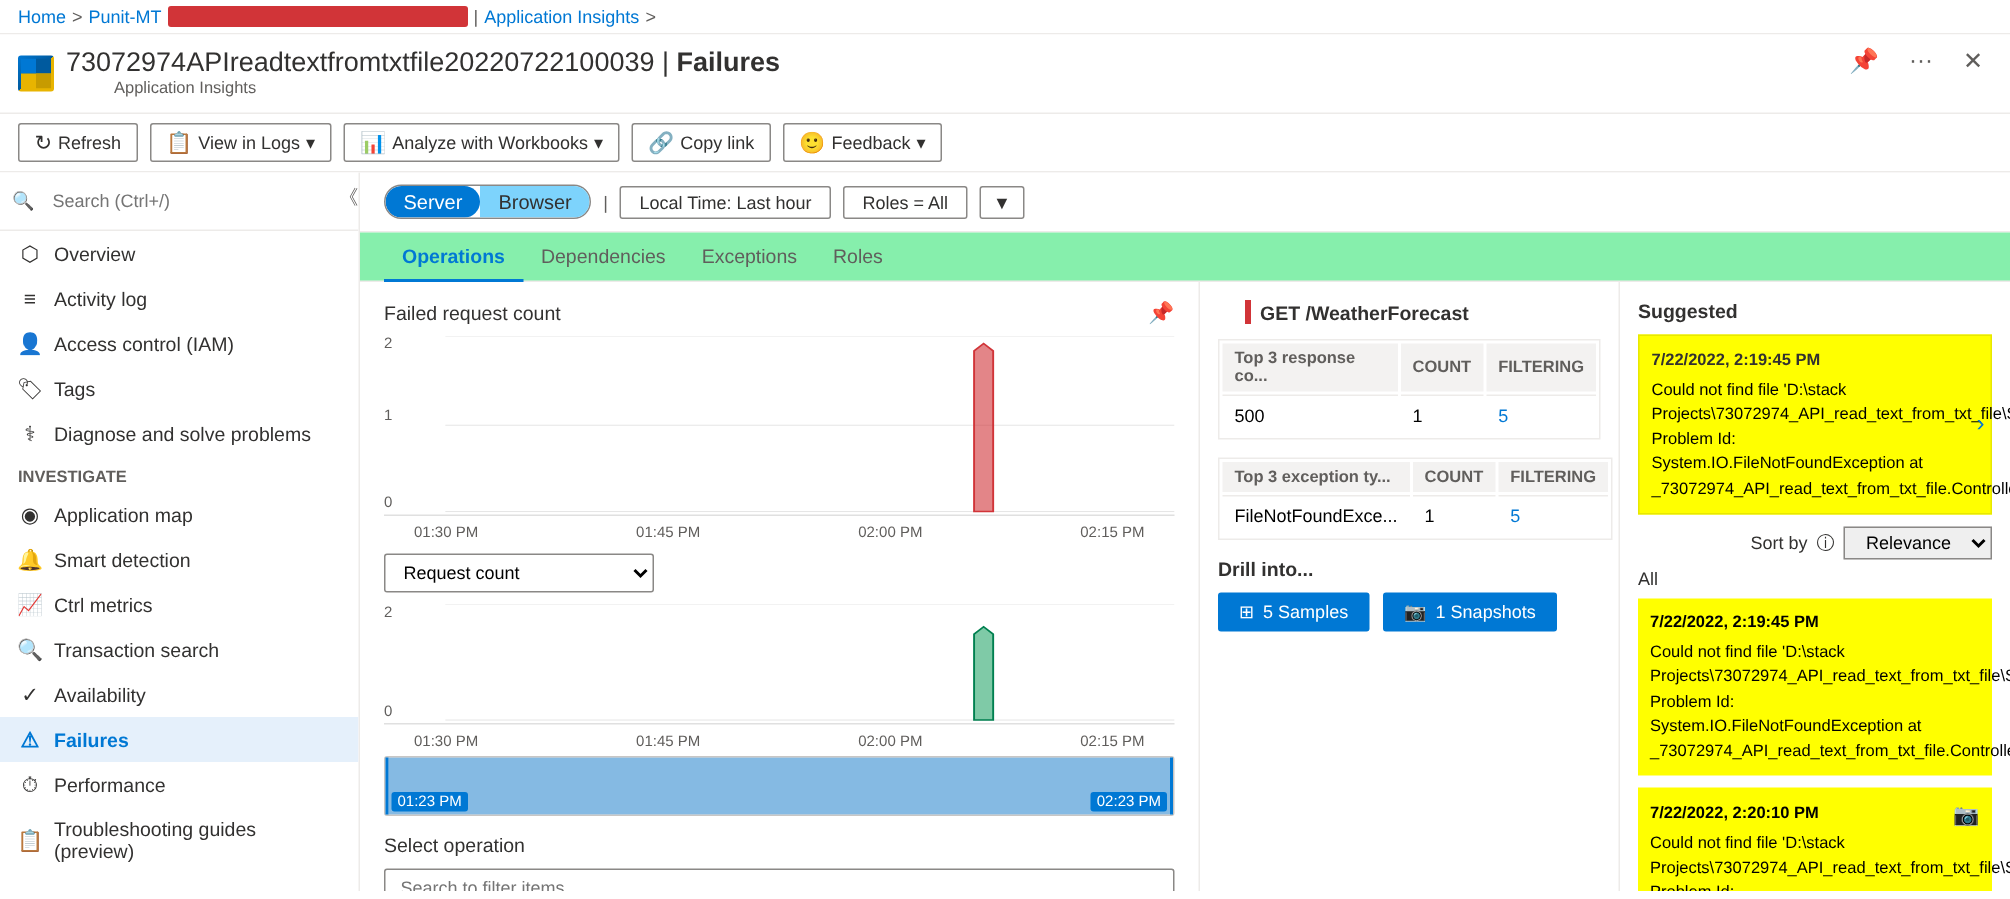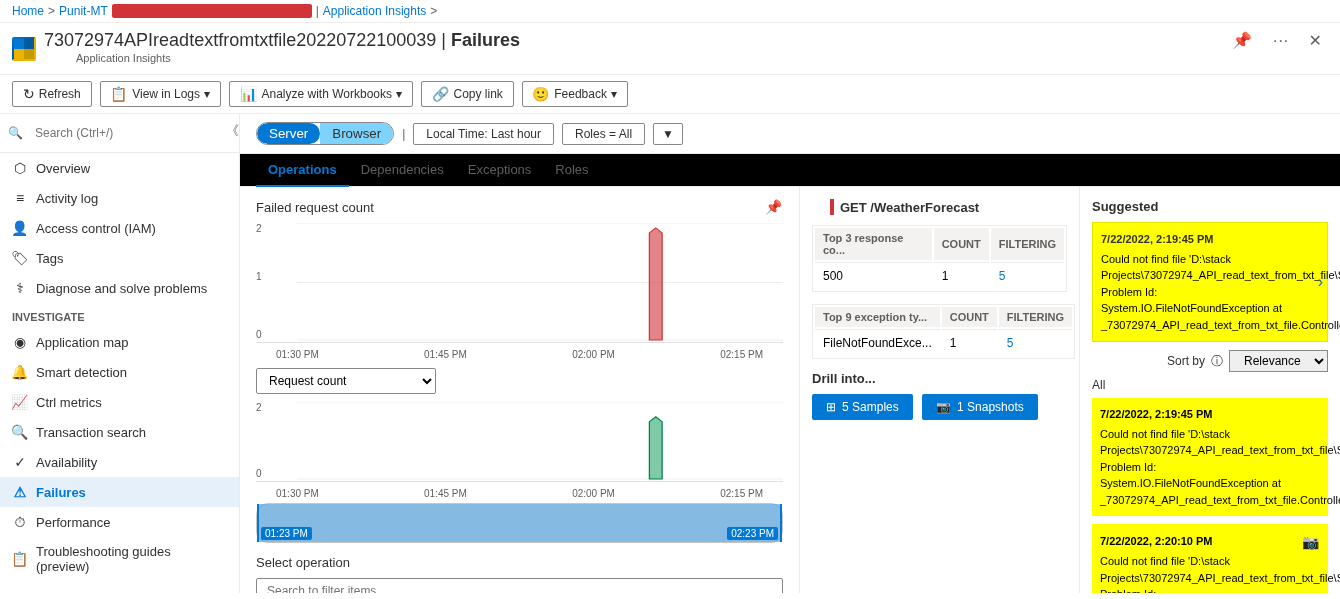--- a/index.html
+++ b/index.html
@@ -124,21 +124,21 @@
       background: #fff; cursor: pointer; font-size: 12px; color: #323130;
     }
     .filter-icon-btn {
       padding: 3px 8px; border: 1px solid #8a8886; border-radius: 2px;
       background: #fff; cursor: pointer; font-size: 12px; color: #323130;
     }
 
     
     .tabs {
       display: flex; border-bottom: 1px solid #edebe9;
-      padding: 0 16px; background: #000000;
+      padding: 0 16px; background: #86efac;
     }
     .tab {
       padding: 8px 12px; cursor: pointer; font-size: 13px; color: #605e5c;
       border-bottom: 2px solid transparent; margin-bottom: -1px;
     }
     .tab.active { color: #0078d4; border-bottom-color: #0078d4; font-weight: 600; }
 
     
     .panel-split {
       display: flex; flex: 1;
@@ -176,21 +176,21 @@
     }
 
     .chart-area2 {
       position: relative; height: 80px;
       border-bottom: 1px solid #e0e0e0; margin-bottom: 4px;
     }
 
     
     .timeline-area {
       position: relative; height: 40px;
-      background: #f0f0f0; border: 1px solid #c8c6c4; border-radius: 12px;
+      background: #f0f0f0; border: 1px solid #c8c6c4; border-radius: 2px;
       margin-top: 4px;
     }
     .timeline-selected {
       position: absolute; left: 0; top: 0; bottom: 0;
       background: rgba(0,120,212,0.2); border-left: 2px solid #0078d4; border-right: 2px solid #0078d4;
       width: 100%;
     }
     .timeline-label-left { position: absolute; bottom: 2px; left: 4px; font-size: 10px; color: #fff; background: #0078d4; padding: 1px 4px; border-radius: 2px; }
     .timeline-label-right { position: absolute; bottom: 2px; right: 4px; font-size: 10px; color: #fff; background: #0078d4; padding: 1px 4px; border-radius: 2px; }
 
@@ -502,21 +502,21 @@
               <td>
                 <a class="filter-link">5</a>
               </td>
             </tr>
           </tbody>
         </table>
 
         <table class="response-table">
           <thead>
             <tr>
-              <th>Top 9 exception ty...</th>
+              <th>Top 3 exception ty...</th>
               <th>COUNT</th>
               <th>FILTERING</th>
             </tr>
           </thead>
           <tbody>
             <tr>
               <td>FileNotFoundExce...</td>
               <td>1</td>
               <td>
                 <a class="filter-link">5</a>

